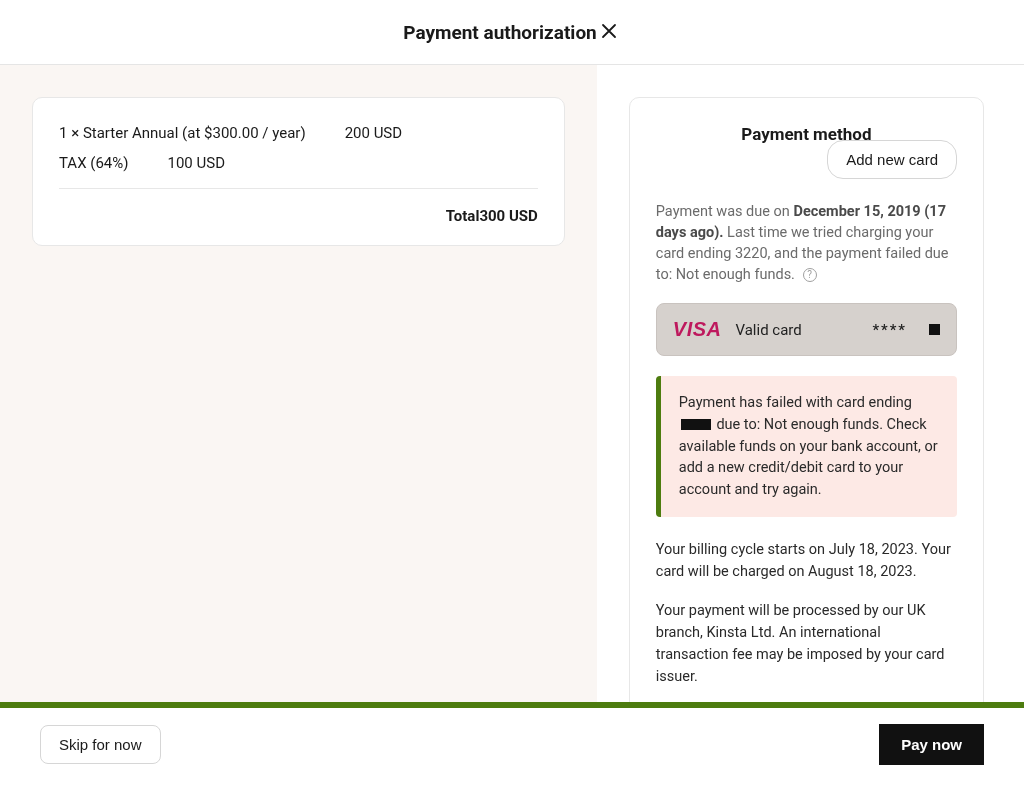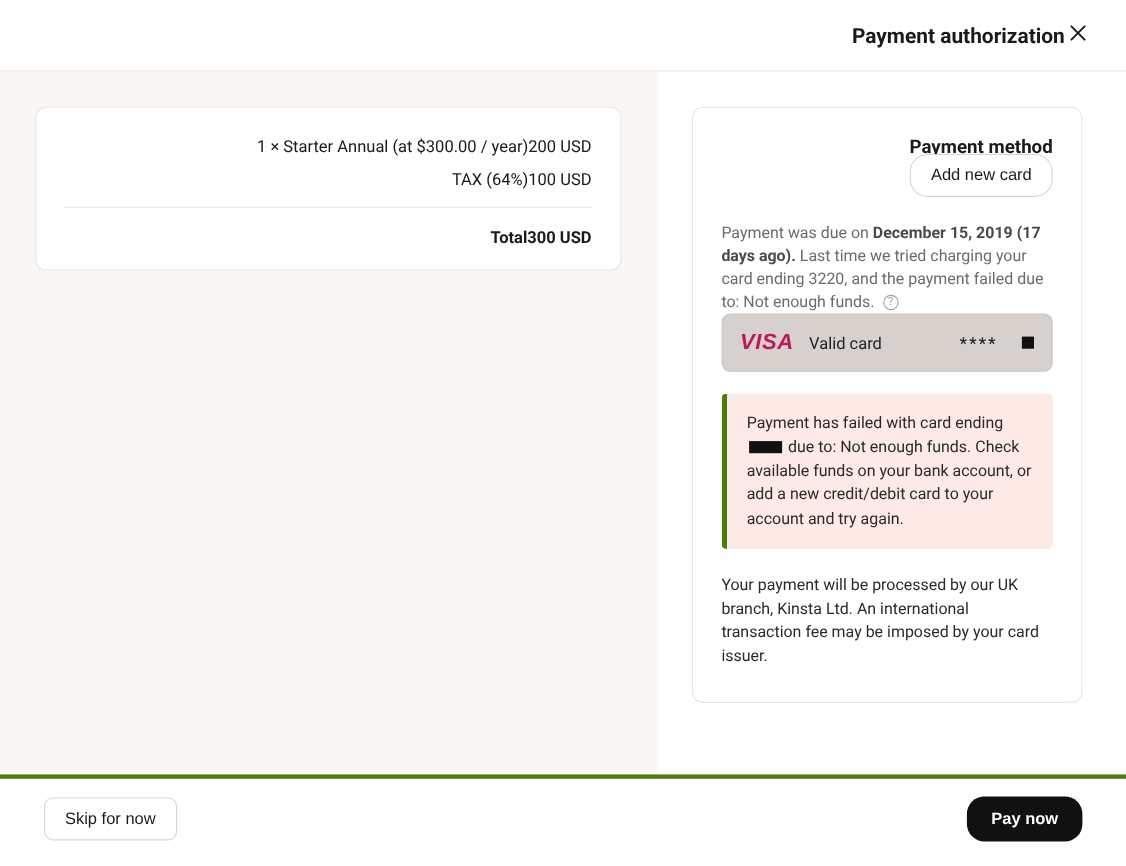--- a/index.html
+++ b/index.html
@@ -11,21 +11,21 @@
       font-family: -apple-system, BlinkMacSystemFont, "Segoe UI", Roboto, Helvetica, Arial, sans-serif;
       width: 1024px;
       height: 787px;
       background: #fff;
       color: #1a1a1a;
       display: flex;
       flex-direction: column;
     }
     .header {
       display: flex;
-      justify-content: flex-end;
+      justify-content: center;
       align-items: center;
       padding: 18px 32px 18px 32px;
       border-bottom: 1px solid #e5e5e5;
     }
     .header-title {
       font-size: 19px;
       font-weight: 700;
     }
     .close-btn {
       background: none;
@@ -47,23 +47,24 @@
       padding: 32px;
     }
     .summary-card {
       background: #fff;
       border: 1px solid #e7e7e7;
       border-radius: 10px;
       padding: 20px 26px;
     }
     .line-row {
       display: flex;
-      justify-content: flex-end;
+      justify-content: flex-start;
       font-size: 15px;
       padding: 6px 0;
+      gap: 39px;
     }
     .total-row {
       display: flex;
       justify-content: flex-end;
       font-size: 15px;
       font-weight: 700;
       border-top: 1px solid #e7e7e7;
       margin-top: 10px;
       padding-top: 18px;
     }
@@ -71,21 +72,21 @@
       flex: 0.8;
       padding: 32px 40px 32px 32px;
     }
     .panel-card {
       border: 1px solid #e7e7e7;
       border-radius: 10px;
       padding: 26px 26px 30px 26px;
     }
     .method-row {
       display: flex;
-      justify-content: flex-end;
+      justify-content: center;
       align-items: center;
       margin-bottom: 22px;
     }
     .method-title {
       font-size: 17px;
       font-weight: 700;
     }
     .add-card-btn {
       margin-top: 36px;
       background: #fff;
@@ -94,20 +95,21 @@
       padding: 10px 18px;
       font-size: 15px;
       font-weight: 500;
       cursor: pointer;
       color: #1a1a1a;
     }
     .due-text {
       font-size: 14.5px;
       color: #6b6b6b;
       line-height: 1.45;
+      margin-bottom: 18px;
     }
     .due-text .bold {
       font-weight: 700;
       color: #4a4a4a;
     }
     .info-icon {
       display: inline-block;
       width: 14px;
       height: 14px;
       border: 1px solid #a0a0a0;
@@ -175,37 +177,37 @@
       font-size: 14.5px;
       color: #2a2a2a;
       line-height: 1.5;
       margin-bottom: 18px;
     }
     .footer {
       display: flex;
       justify-content: space-between;
       align-items: center;
       padding: 16px 40px 22px 40px;
-      border-top: 4px solid #4d7c0f;
+      border-top: 6px solid #4d7c0f;
     }
     .skip-btn {
       background: #fff;
       border: 1px solid #d6d6d6;
       border-radius: 8px;
       padding: 10px 18px;
       font-size: 15px;
       font-weight: 500;
       cursor: pointer;
       color: #1a1a1a;
     }
     .pay-btn {
       background: #111;
       color: #fff;
       border: none;
-      border-radius: 16px;
+      border-radius: 0;
       padding: 12px 22px;
       font-size: 15px;
       font-weight: 600;
       cursor: pointer;
     }
   </style>
 </head>
 <body>
 
 <div class="header">
@@ -256,20 +258,21 @@
         <span class="visa-logo">VISA</span>
         <span class="card-label">Valid card</span>
         <span class="card-masked">****</span>
         <span class="card-radio"></span>
       </div>
 
       <div class="error-box">
         <span>Payment has failed with card ending </span><span class="error-chip"></span><span> due to: Not enough funds. Check available funds on your bank account, or add a new credit/debit card to your account and try again.</span>
       </div>
 
+      <div class="plain-text">Your billing cycle starts on July 18, 2023. Your card will be charged on August 18, 2023.</div>
       <div class="plain-text" style="margin-bottom:0;">Your payment will be processed by our UK branch, Kinsta Ltd. An international transaction fee may be imposed by your card issuer.</div>
 
     </div>
   </div>
 
 </div>
 
 <div class="footer">
   <button class="skip-btn">Skip for now</button>
   <button class="pay-btn">Pay now</button>

